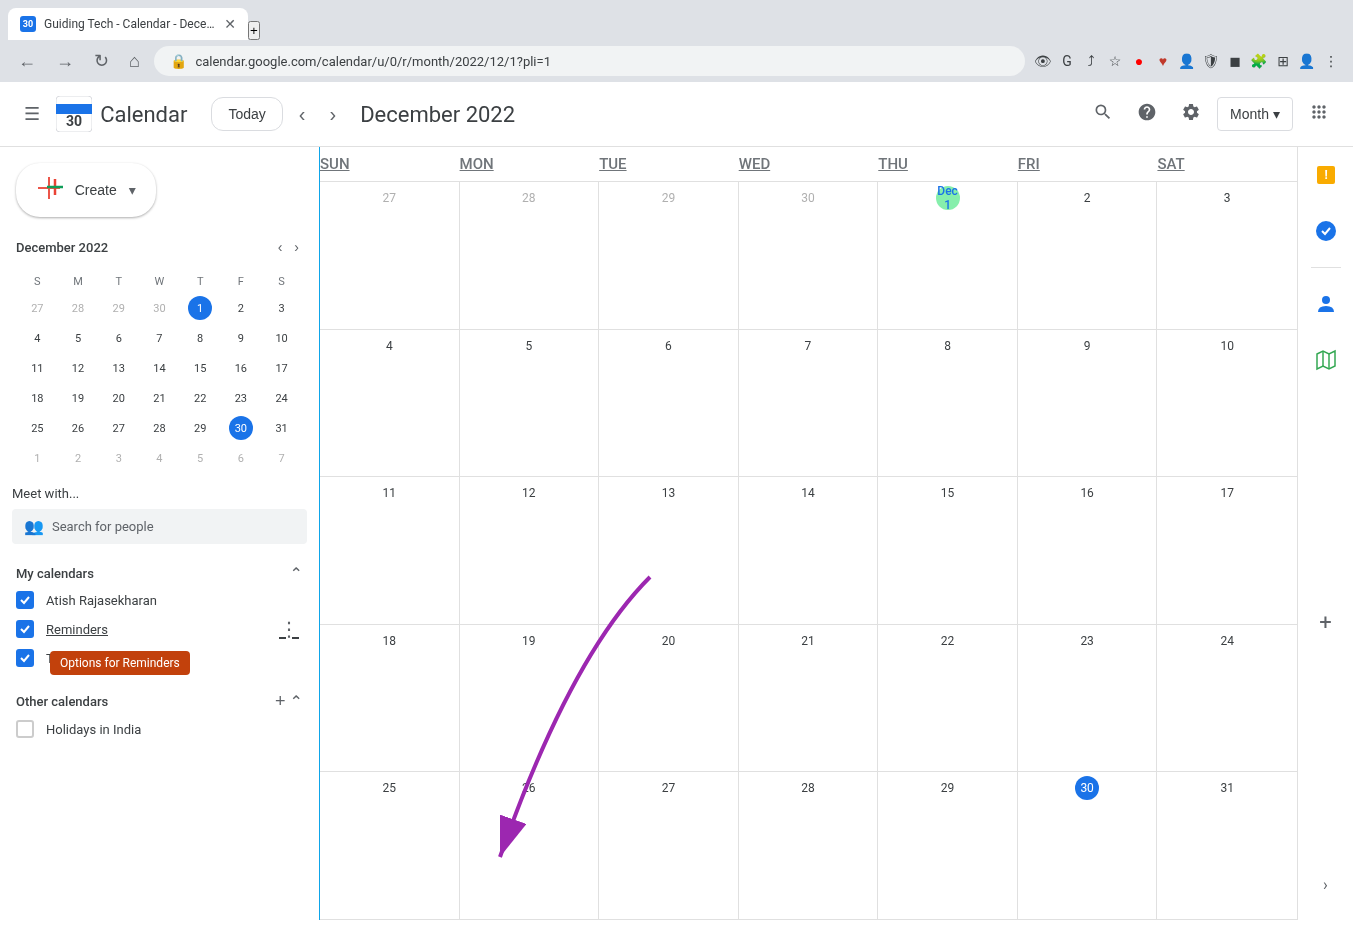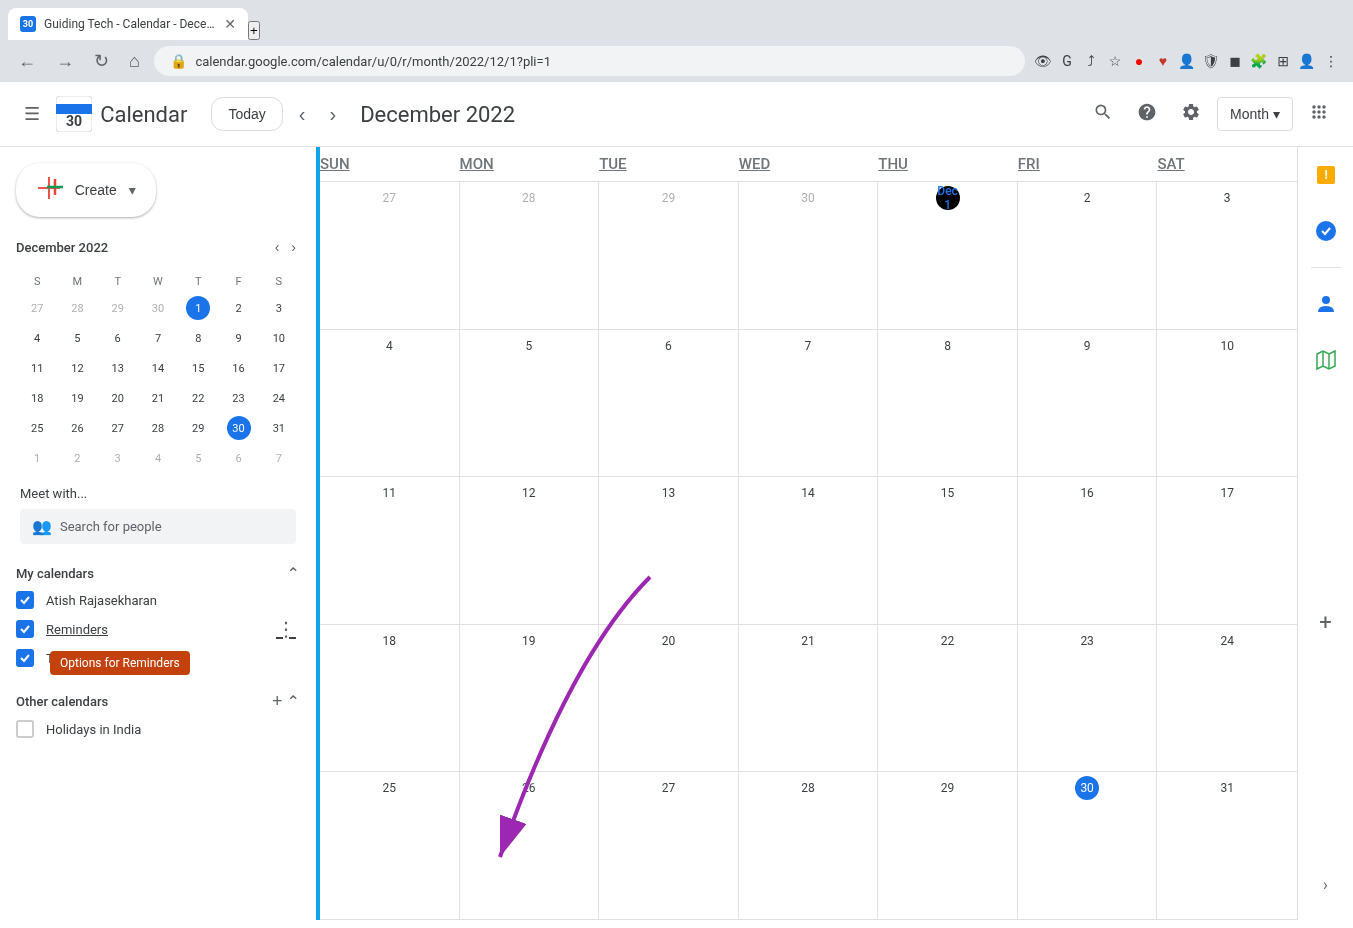--- a/index.html
+++ b/index.html
@@ -32,40 +32,40 @@
     .month-title { font-size: 22px; font-weight: 400; color: #3c4043; margin: 0 8px; }
     .header-actions { display: flex; align-items: center; gap: 8px; margin-left: auto; }
     .icon-btn { background: none; border: none; cursor: pointer; color: #5f6368; font-size: 18px; padding: 8px; border-radius: 50%; }
     .month-view-btn { display: flex; align-items: center; gap: 4px; border: 1px solid #dadce0; background: none; border-radius: 4px; padding: 8px 12px; font-size: 14px; cursor: pointer; color: #3c4043; }
     .grid-btn { background: none; border: none; cursor: pointer; color: #5f6368; font-size: 18px; padding: 8px; border-radius: 50%; }
 
     
     .main-content { display: flex; flex: 1; overflow: hidden; }
 
     
-    .sidebar { width: 320px; flex-shrink: 0; border-right: 4px solid #0ea5e9; overflow-y: auto; padding-bottom: 16px; position: relative; }
+    .sidebar { width: 320px; flex-shrink: 0; border-right: 1px solid #0ea5e9; overflow-y: auto; padding-bottom: 16px; position: relative; }
     .create-btn { display: flex; align-items: center; gap: 8px; background: #fff; border: none; border-radius: 24px; box-shadow: 0 1px 3px rgba(0,0,0,0.2), 0 1px 2px rgba(0,0,0,0.14); padding: 12px 20px; margin: 16px; cursor: pointer; font-size: 14px; color: #3c4043; }
     .create-plus { font-size: 24px; }
 
     
     .mini-cal { padding: 0 16px; }
     .mini-cal-header { display: flex; align-items: center; justify-content: space-between; margin-bottom: 8px; padding: 4px 0; }
     .mini-cal-title { font-size: 13px; font-weight: 500; color: #3c4043; }
     .mini-cal-nav { display: flex; gap: 4px; }
     .mini-cal-nav-btn { background: none; border: none; cursor: pointer; color: #5f6368; font-size: 14px; padding: 2px 4px; border-radius: 50%; }
     .mini-cal-grid { width: 100%; }
     .mini-cal-grid th { text-align: center; font-size: 11px; color: #70757a; padding: 4px 0; font-weight: 400; width: 36px; }
     .mini-cal-grid td { text-align: center; font-size: 11px; padding: 2px 0; cursor: pointer; }
     .mini-cal-grid td span { display: inline-flex; width: 24px; height: 24px; align-items: center; justify-content: center; border-radius: 50%; }
     .mini-cal-grid td.today span { background: #1a73e8; color: #fff; }
     .mini-cal-grid td.selected span { background: #1a73e8; color: #fff; }
     .mini-cal-grid td.other-month span { color: #b0b0b0; }
 
     
-    .section-meet { padding: 12px 20px 8px; }
+    .section-meet { padding: 12px 12px 8px; }
     .meet-title { font-size: 13px; color: #3c4043; margin-bottom: 8px; }
     .search-people { display: flex; align-items: center; gap: 8px; background: #f1f3f4; border-radius: 4px; padding: 8px 12px; cursor: pointer; }
     .search-people-icon { color: #5f6368; font-size: 16px; }
     .search-people-text { font-size: 13px; color: #5f6368; text-align: right; }
 
     
     .cal-section { padding: 8px 0; }
     .cal-section-header { display: flex; align-items: center; justify-content: space-between; padding: 4px 16px; cursor: pointer; }
     .cal-section-title { font-size: 13px; font-weight: 500; color: #3c4043; }
     .cal-section-toggle { background: none; border: none; cursor: pointer; color: #5f6368; font-size: 16px; }
@@ -84,21 +84,21 @@
     
     .cal-grid-container { flex: 1; display: flex; flex-direction: column; overflow: hidden; }
     .cal-grid-header { display: grid; grid-template-columns: repeat(7, 1fr); border-bottom: 1px solid #e0e0e0; }
     .cal-grid-header-cell { padding: 8px 0; font-size: 15px; color: #70757a; font-weight: 500; text-decoration: underline; }
     .cal-grid { display: grid; grid-template-columns: repeat(7, 1fr); grid-template-rows: repeat(5, 1fr); flex: 1; overflow: hidden; }
     .cal-cell { border-right: 1px solid #e0e0e0; border-bottom: 1px solid #e0e0e0; padding: 4px; min-height: 100px; position: relative; }
     .cal-cell:nth-child(7n) { border-right: none; }
     .cal-cell-number { font-size: 12px; color: #3c4043; text-align: center; width: 24px; height: 24px; display: flex; align-items: center; justify-content: center; border-radius: 50%; margin: 0 auto; cursor: pointer; }
     .cal-cell-number.today { background: #1a73e8; color: #fff; }
     .cal-cell-number.other-month { color: #b0b0b0; }
-    .cal-cell-number.dec1 { background: #000000; color: #1a73e8; font-weight: 500; }
+    .cal-cell-number.dec1 { background: #86efac; color: #1a73e8; font-weight: 500; }
 
     
     .right-sidebar { width: 56px; border-left: 1px solid #e0e0e0; display: flex; flex-direction: column; align-items: center; padding: 8px 0; gap: 16px; }
     .right-sidebar-icon { width: 40px; height: 40px; display: flex; align-items: center; justify-content: center; cursor: pointer; border-radius: 50%; color: #5f6368; font-size: 20px; }
     .right-sidebar-separator { width: 30px; border-top: 1px solid #e0e0e0; }
     .right-sidebar-add { width: 40px; height: 40px; display: flex; align-items: center; justify-content: center; cursor: pointer; color: #5f6368; font-size: 22px; }
 
     
     .purple-arrow { position: absolute; pointer-events: none; z-index: 200; }
   </style>

